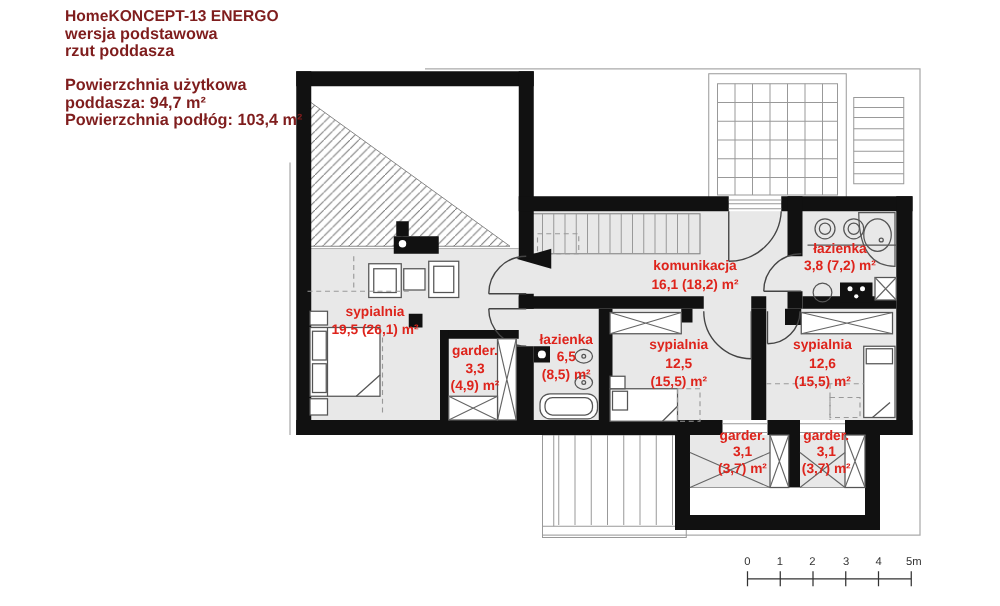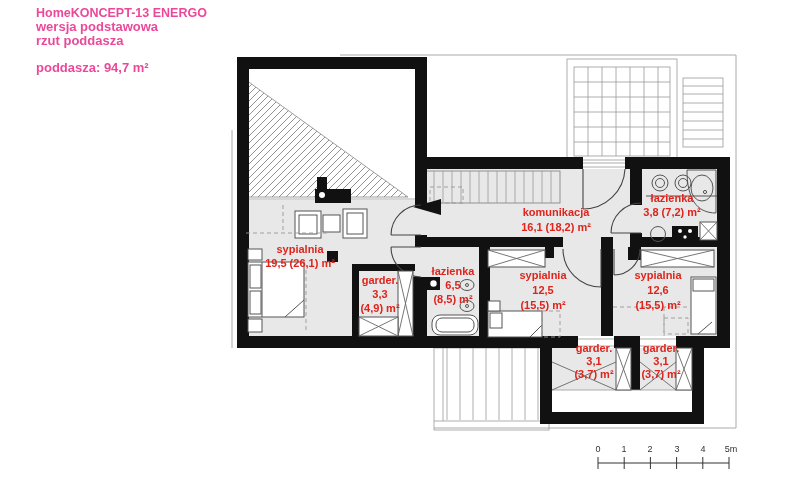--- a/index.html
+++ b/index.html
@@ -1,18 +1,18 @@
 <!DOCTYPE html>
 <html><head>
 <meta charset="utf-8">
 <style>
   html,body{margin:0;padding:0;background:#ffffff;}
   .stage{position:relative;width:800px;height:485px;background:#fff;overflow:hidden;
          font-family:"Liberation Sans",sans-serif;}
-  .hdr{position:absolute;left:36px;top:6px;color:#ec4899;}
+  .hdr{position:absolute;left:52px;top:6px;color:#7f1d1d;}
   .hdr .t1{font-size:12.5px;font-weight:700;line-height:14px;}
   .hdr .t2{font-size:13px;font-weight:700;line-height:14px;}
   .hdr .blk2{margin-top:13px;}
   svg text{font-family:"Liberation Sans",sans-serif;}
   .roomlbl{fill:#de241c;font-weight:700;font-size:11px;text-anchor:middle;}
   .scalelbl{fill:#333;font-size:9px;text-anchor:middle;}
   .thin{stroke:#aaa;stroke-width:1;fill:none;}
   .grid{stroke:#999;stroke-width:0.8;fill:none;}
   .fix{stroke:#555;stroke-width:1;fill:#ffffff;}
   .fixn{stroke:#555;stroke-width:1;fill:none;}
@@ -24,21 +24,23 @@
 </head>
 <body>
 
 <div class="stage">
 
   <div class="hdr">
     <div class="t1">HomeKONCEPT-13 ENERGO</div>
     <div class="t2">wersja podstawowa</div>
     <div class="t2">rzut poddasza</div>
     <div class="blk2">
+      <div class="t2">Powierzchnia użytkowa</div>
       <div class="t2">poddasza: 94,7 m²</div>
+      <div class="t2">Powierzchnia podłóg: 103,4 m²</div>
     </div>
   </div>
 
   <svg width="800" height="485" viewBox="0 0 800 485">
     <defs>
       <pattern id="hatch" patternUnits="userSpaceOnUse" width="7" height="7">
         <path d="M0 7 L7 0" stroke="#777" stroke-width="0.8"></path>
       </pattern>
     </defs>
 

